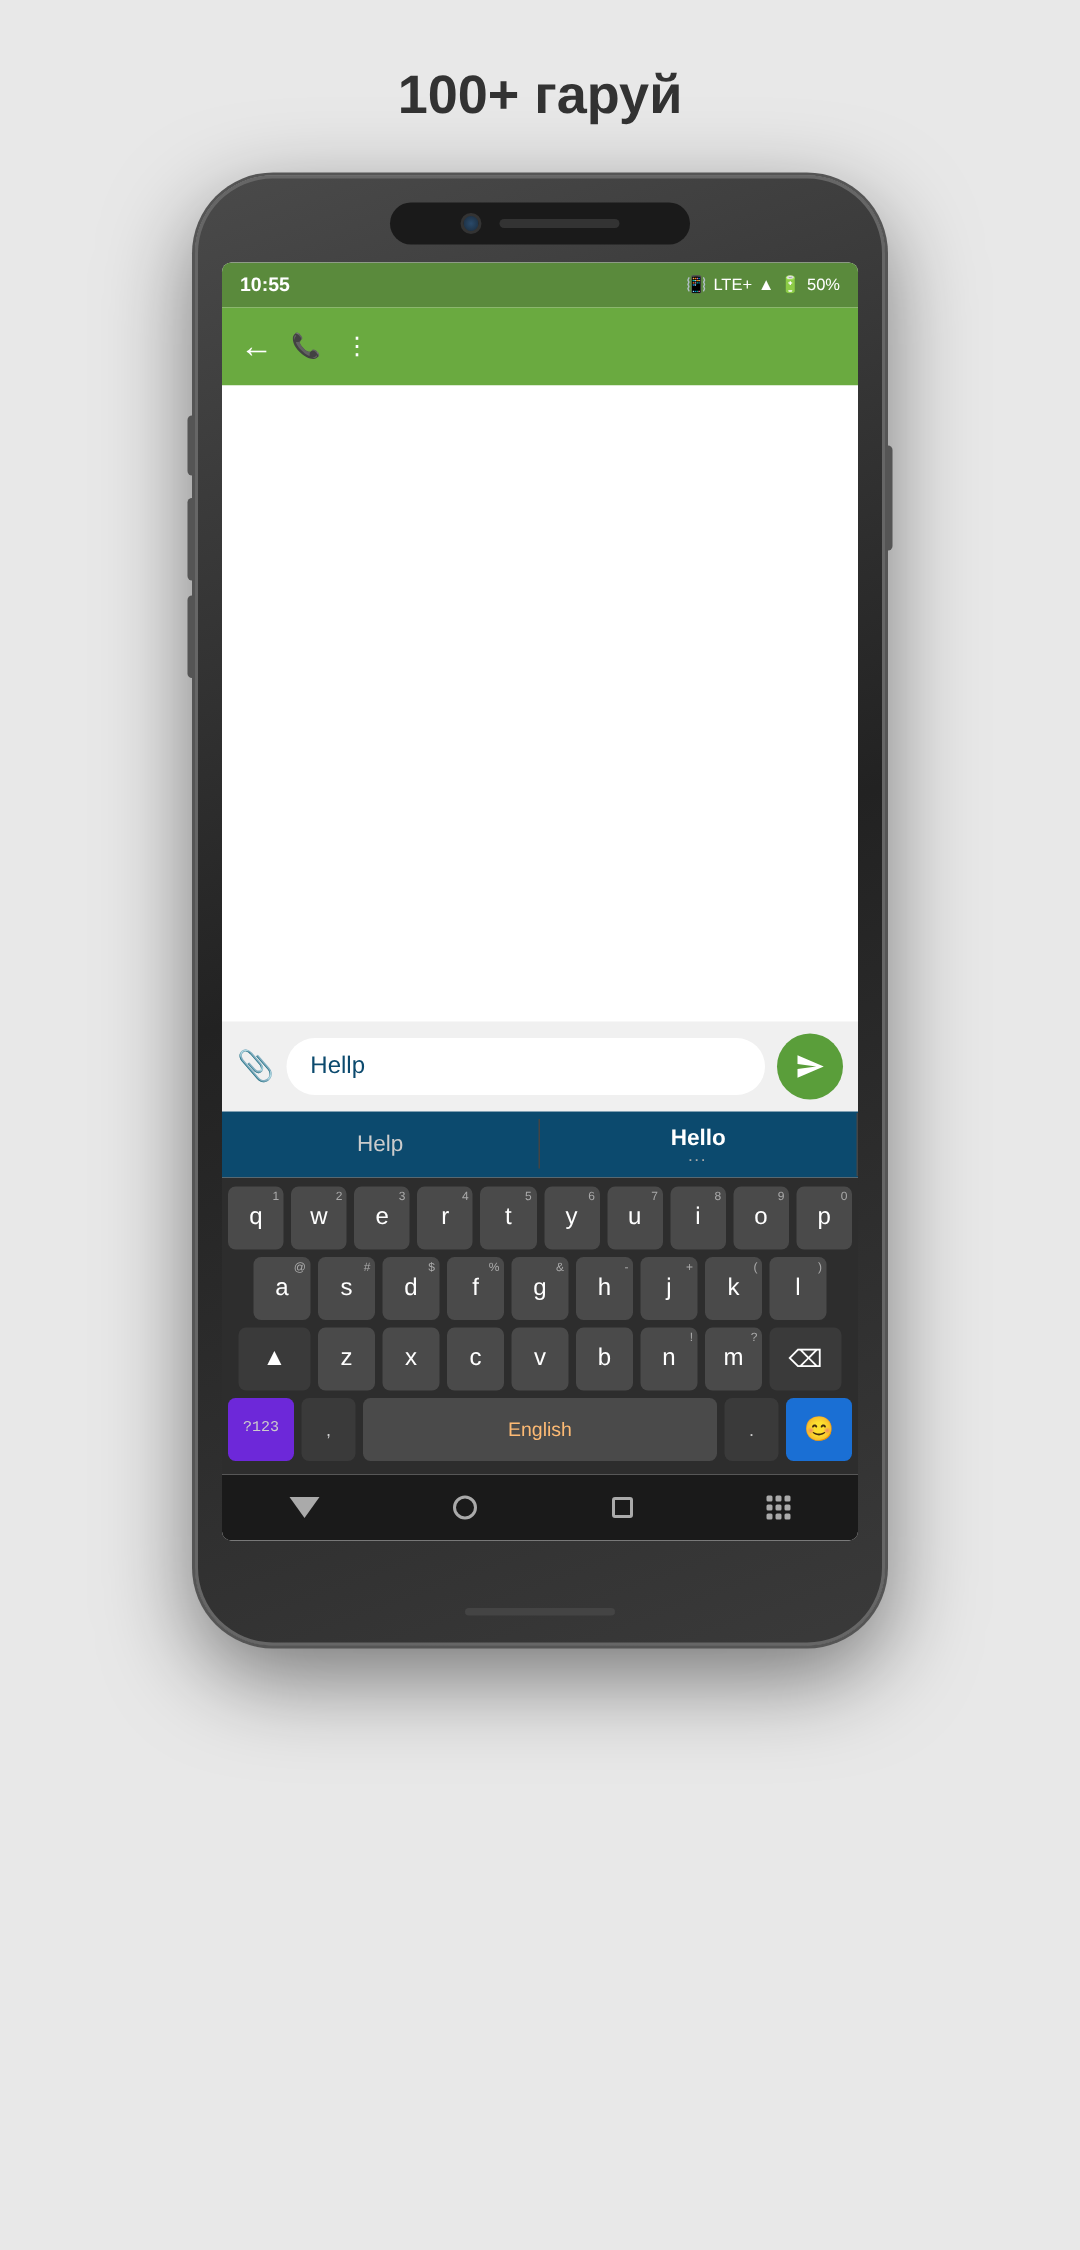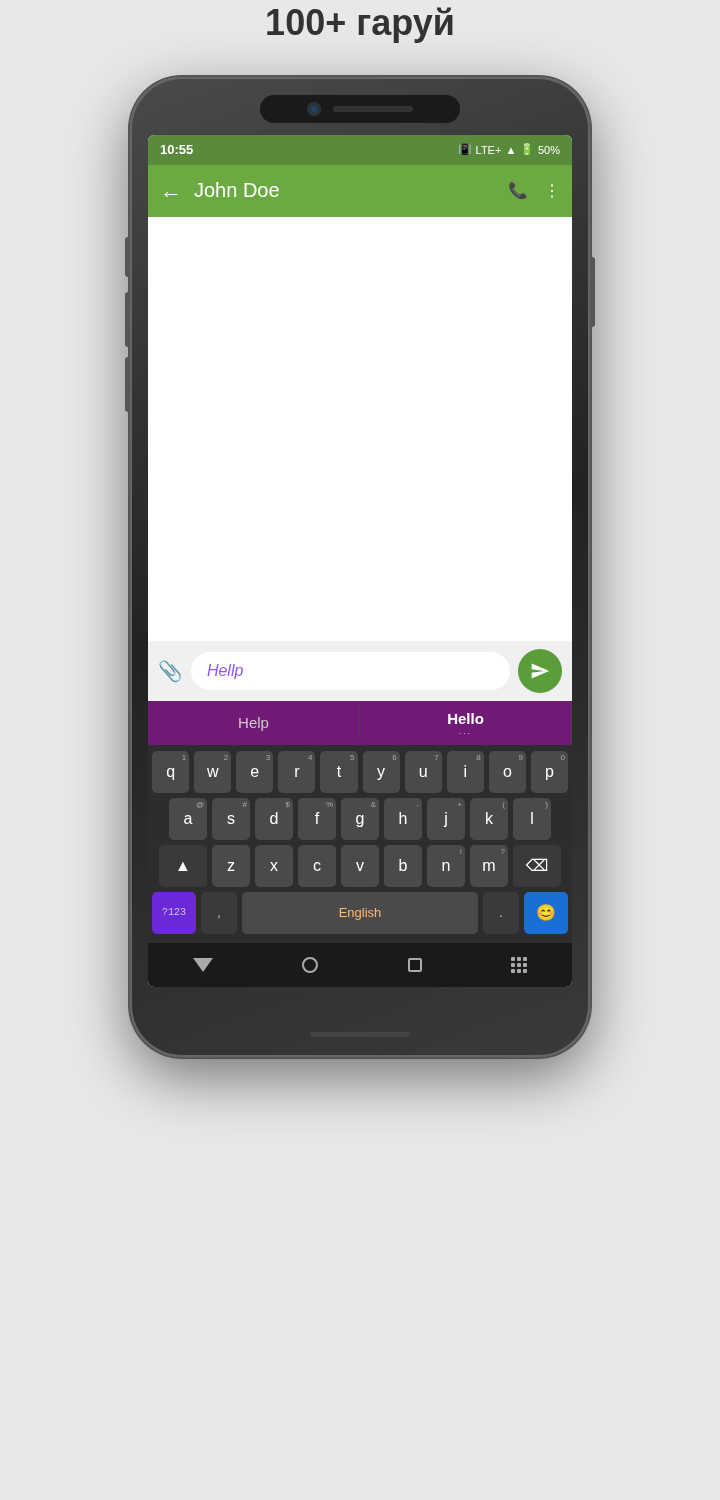--- a/index.html
+++ b/index.html
@@ -10,20 +10,21 @@
       background: #e8e8e8;
       display: flex;
       flex-direction: column;
       align-items: center;
       font-family: 'Arial', sans-serif;
       overflow: hidden;
     }
 
     .page-title {
       text-align: center;
+      margin-top: 40px;
       margin-bottom: 30px;
       font-size: 36px;
       font-weight: 700;
       color: #333;
       line-height: 1.3;
     }
 
     .phone-wrapper {
       position: relative;
       width: 460px;
@@ -205,24 +206,23 @@
       color: #888;
       font-size: 20px;
     }
 
     .message-input {
       flex: 1;
       background: white;
       border-radius: 22px;
       padding: 10px 16px;
       font-size: 16px;
-      color: #8b5cf6;
+      color: #0c4a6e;
       border: none;
       outline: none;
-      font-style: italic;
     }
 
     .send-button {
       width: 44px;
       height: 44px;
       background: #5a9e3a;
       border-radius: 50%;
       display: flex;
       align-items: center;
       justify-content: center;
@@ -231,21 +231,21 @@
     }
 
     .send-button svg {
       width: 20px;
       height: 20px;
       fill: white;
     }
 
     
     .autocomplete-bar {
-      background: #701a75;
+      background: #0c4a6e;
       height: 44px;
       display: flex;
       align-items: center;
       flex-shrink: 0;
     }
 
     .autocomplete-item {
       flex: 1;
       text-align: center;
       color: #ccc;
@@ -441,21 +441,20 @@
           <span>📳</span>
           <span>LTE+</span>
           <span>▲</span>
           <span>🔋</span>
           <span>50%</span>
         </div>
       </div>
 
       <div class="app-bar">
         <span class="app-bar-back">←</span>
-        <span class="app-bar-title">John Doe</span>
         <div class="app-bar-icons">
           <span>📞</span>
           <span>⋮</span>
         </div>
       </div>
 
       <div class="chat-area"></div>
 
       <div class="input-area">
         <span class="attach-icon">📎</span>

